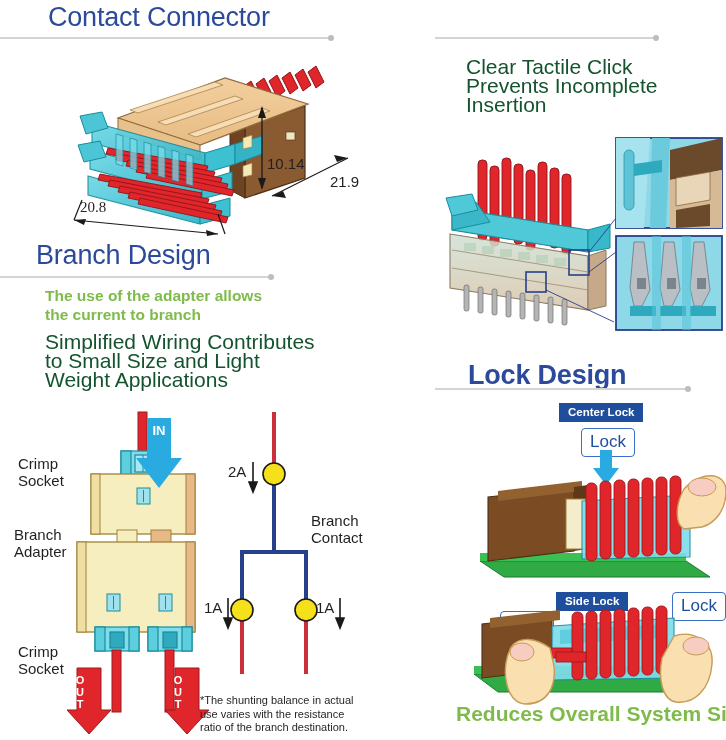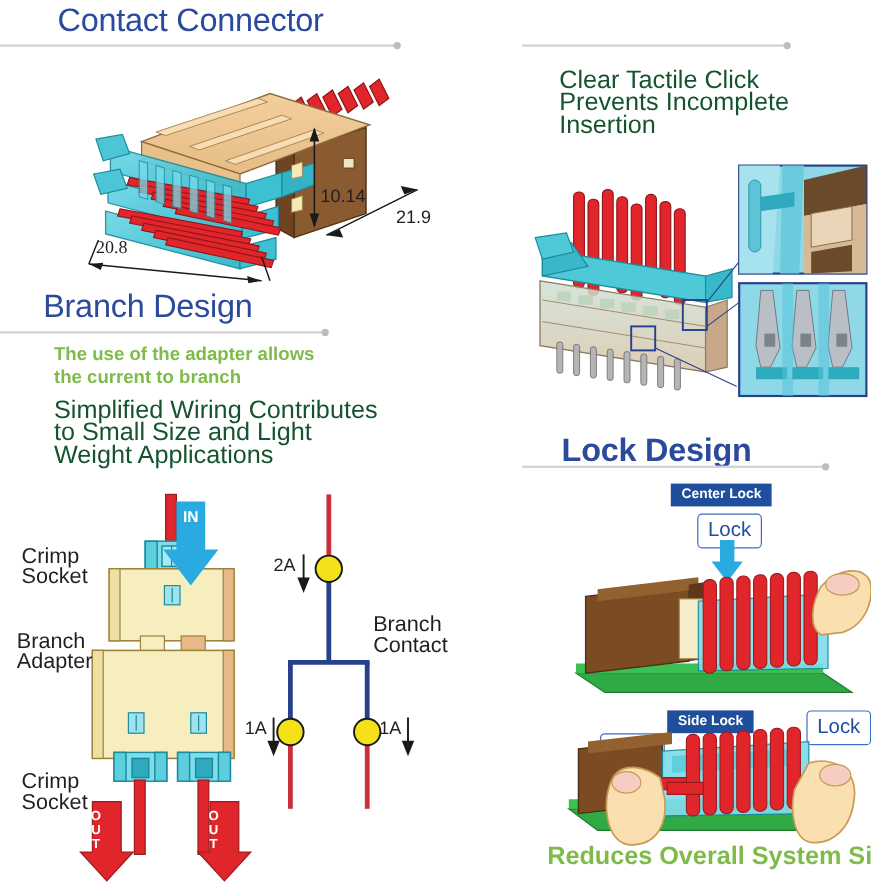--- a/index.html
+++ b/index.html
@@ -35,21 +35,21 @@
     width:6px; height:6px;
     border-radius:50%;
     background:#bdbdbd;
   }
 
   
   .body-text { position:absolute; font-size:21px; line-height:19px; color:#14532d; white-space:pre-line; }
   .green-text { position:absolute; font-size:15.5px; line-height:19px; color:#7fbb4a; font-weight:bold; white-space:pre-line; }
   .green-big { position:absolute; font-size:21px; color:#7fbb4a; font-weight:bold; white-space:nowrap; }
   .small-note { position:absolute; font-size:11px; line-height:13.5px; color:#231f20; white-space:pre-line; }
-  .lbl { position:absolute; font-size:18px; line-height:17px; color:#231f20; white-space:pre-line; }
+  .lbl { position:absolute; font-size:15px; line-height:17px; color:#231f20; white-space:pre-line; }
   .dim { position:absolute; font-size:15px; color:#231f20; font-weight:500; }
 
   
   .badge-filled{
     position:absolute;
     background:#1f4e9c;
     color:#ffffff;
     font-size:11.5px;
     font-weight:bold;
     padding:3px 9px 4px 9px;
@@ -287,20 +287,23 @@
         <polygon points="140,216 136,206 144,206"></polygon>
     </g>
   </svg>
 
   <div class="lbl" style="left:228px; top:463px; font-size:15px;">2A</div>
   <div class="lbl" style="left:204px; top:599px; font-size:15px;">1A</div>
   <div class="lbl" style="left:316px; top:599px; font-size:15px;">1A</div>
   <div class="lbl" style="left:311px; top:512px;">Branch
 Contact</div>
 
+  <div class="small-note" style="left:200px; top:694px; width:190px;">*The shunting balance in actual
+use varies with the resistance
+ratio of the branch destination.</div>
 
   <div class="rule" style="left:435px; top:37px; width:220px;"></div>
 
   <div class="body-text" style="left:466px; top:57px; width:240px;">Clear Tactile Click
 Prevents Incomplete
 Insertion</div>
 
   <svg class="abs" style="left:438px; top:130px;" width="288" height="200" viewBox="0 0 288 200">
     <defs>
       <linearGradient id="glassG" x1="0" y1="0" x2="0" y2="1">

